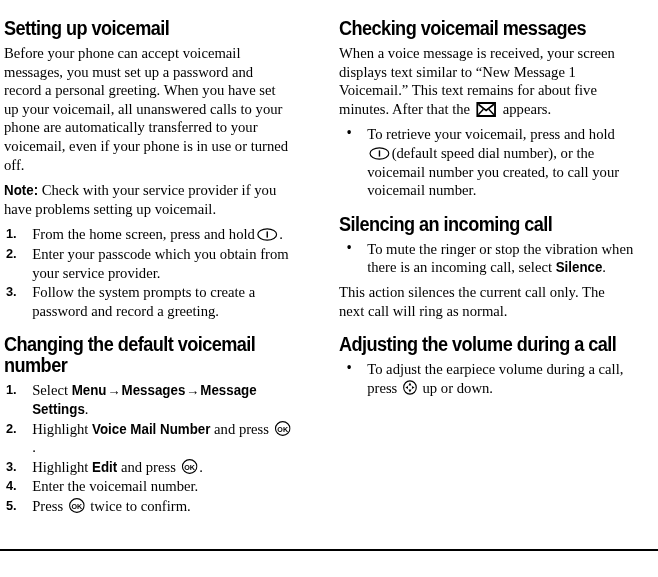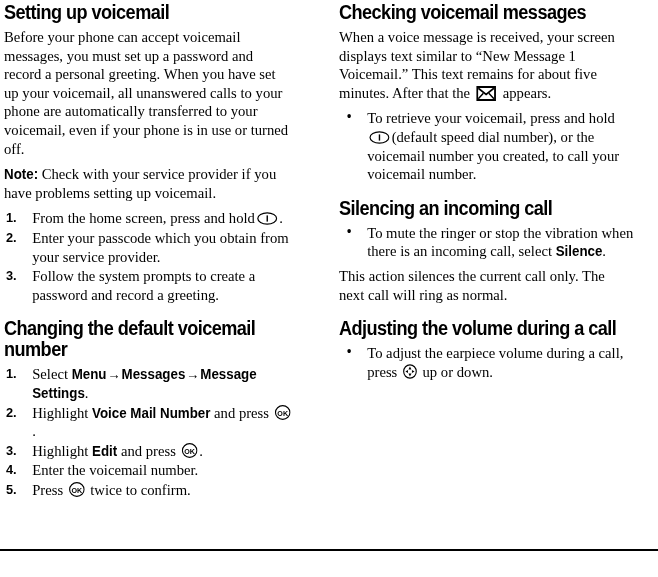--- a/index.html
+++ b/index.html
@@ -31,21 +31,21 @@
     height: 528px;
     display: flex;
     flex-direction: row;
   }
 
   .col {
     width: 329px;
     box-sizing: border-box;
     padding-left: 4px;
     padding-right: 18px;
-    padding-top: 2px;
+    padding-top: 18px;
   }
   .col.right {
     padding-left: 10px;
     padding-right: 6px;
   }
 
   h2.section-head {
     font-family: "Liberation Sans", sans-serif;
     font-weight: bold;
     font-size: 19.5px;

